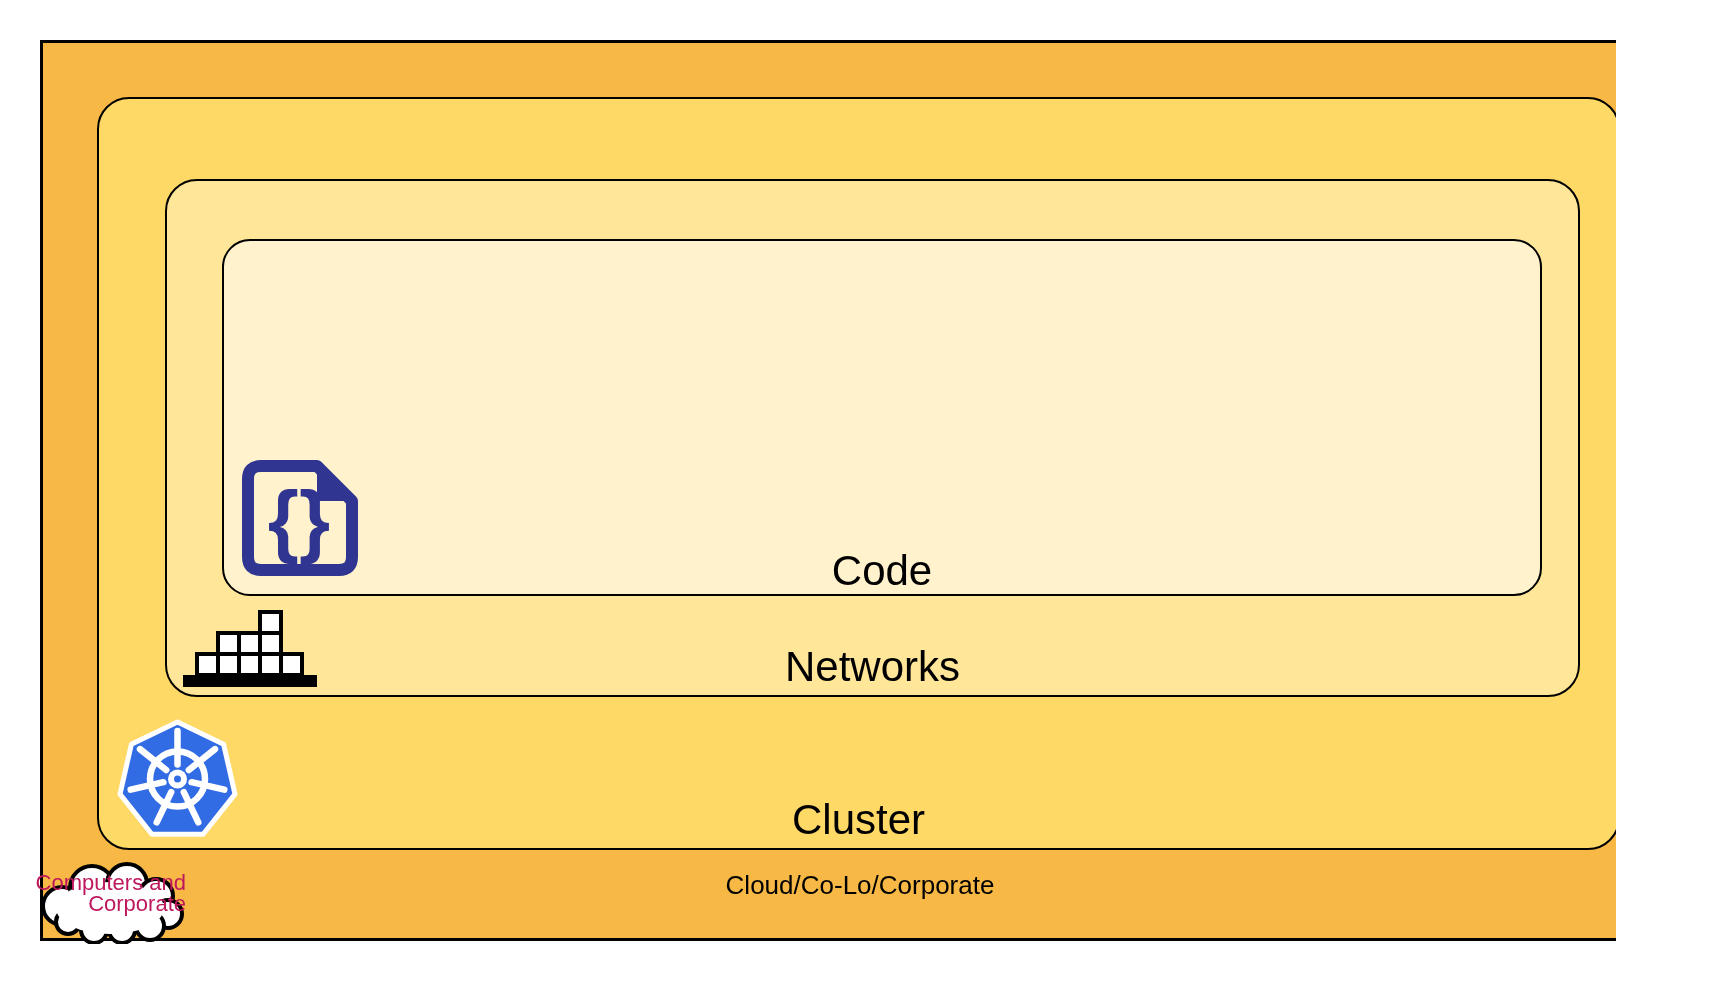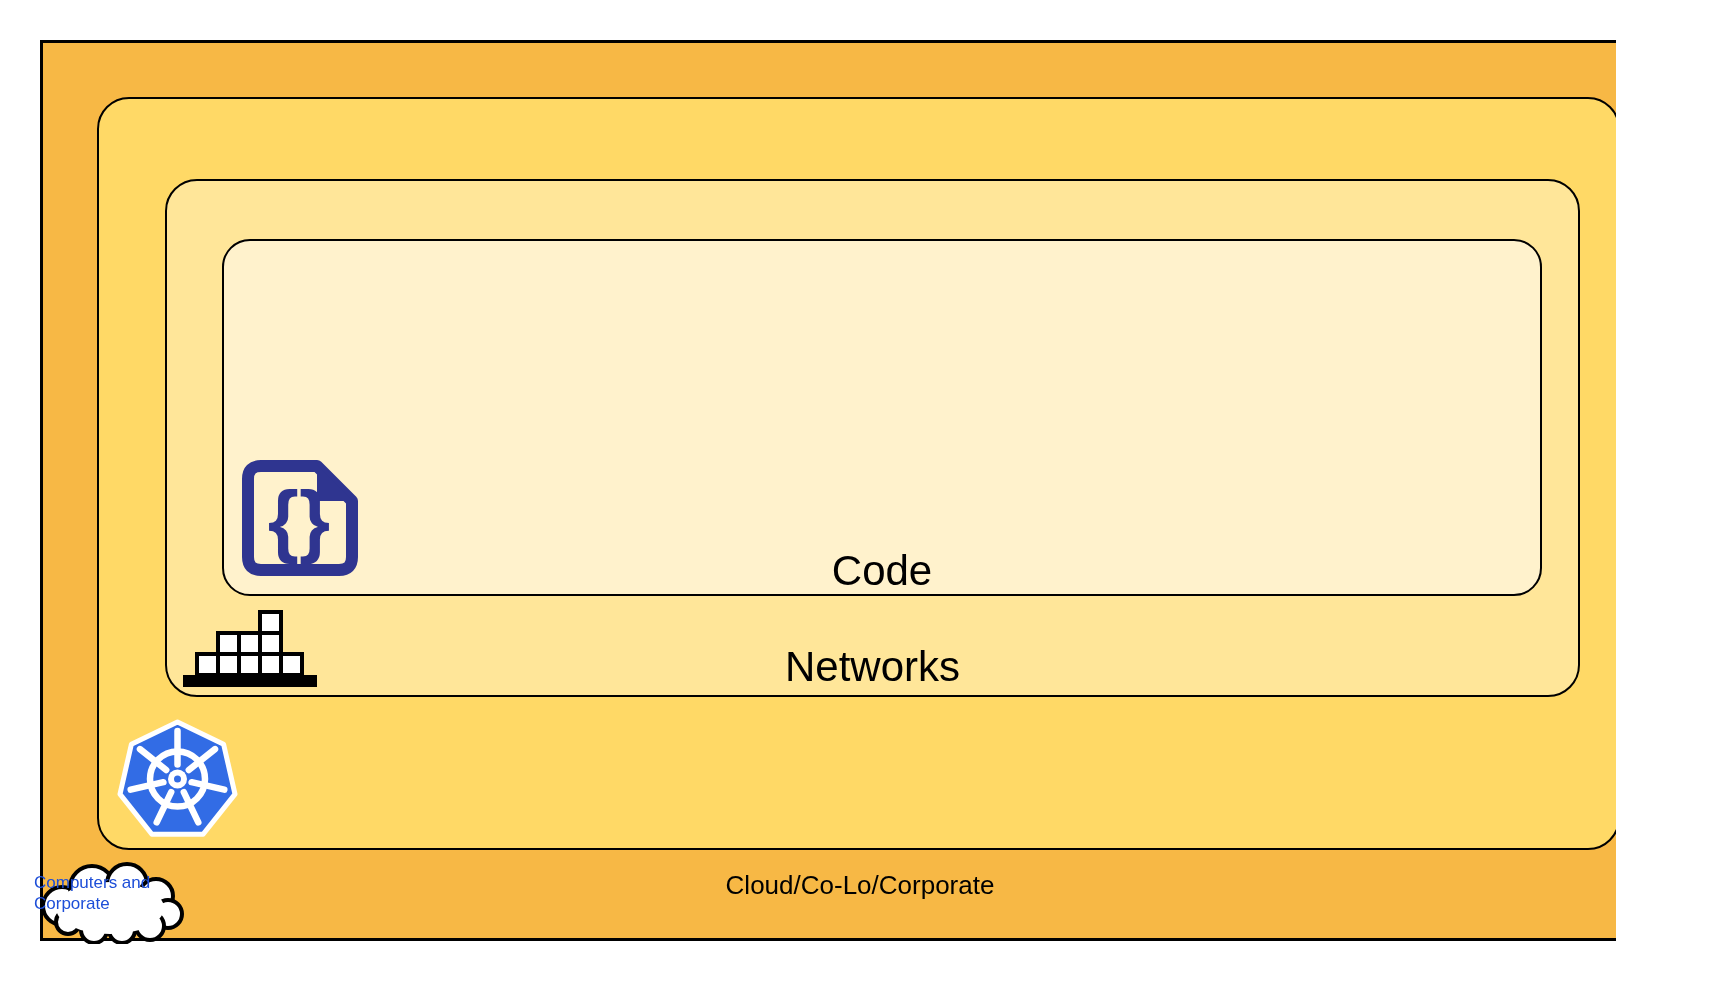--- a/index.html
+++ b/index.html
@@ -41,39 +41,40 @@
   .label-cluster    { left: 97px;  width: 1523px; top: 796px; }
   .label-datacenter { left: 40px;  width: 1640px; top: 866px; font-size: 26px; line-height: 39px; }
   .icon { position: absolute; }
   .icon-code-file       { left: 237px; top: 458px; width: 123px; height: 120px; }
   .icon-container-stack { left: 183px; top: 594px; width: 134px; height: 93px;  }
   .icon-kubernetes      { left: 115px; top: 717px; width: 125px; height: 121px; }
   .cloud-callout { position: absolute; left: 34px; top: 852px; width: 152px; height: 92px; }
   .cloud-callout svg { position: absolute; left: 0; top: 0; }
   .cloud-text {
     position: absolute; left: 0; top: 20px; width: 152px;
-    text-align: left; font-size: 17px; line-height: 21px; color: #1d4ed8;
+    text-align: right; font-size: 22px; line-height: 21px; color: #be185d;
   }
   .braces-text {
     font-family: "Liberation Sans", sans-serif;
     font-weight: bold;
   }
 </style>
 </head>
 <body>
 
 <div class="stage">
 
   <div class="layer layer-datacenter" style="background-color: rgb(247, 184, 69);"></div>
   <div class="layer layer-cluster" style="background-color: rgb(255, 217, 102);"></div>
   <div class="layer layer-container" style="background-color: rgb(255, 230, 153);"></div>
   <div class="layer layer-code" style="background-color: rgb(255, 242, 204);"></div>
 
   <div class="layer-label label-code">Code</div>
   <div class="layer-label label-container">Networks</div>
+  <div class="layer-label label-cluster">Cluster</div>
   <div class="layer-label label-datacenter">
     <div>Cloud/Co-Lo/Corporate</div>
   </div>
 
   <svg class="icon icon-code-file" viewBox="0 0 123 120" xmlns="http://www.w3.org/2000/svg">
     <path d="M 24 8 H 80 L 115 43 V 99 Q 115 112 102 112 H 24 Q 11 112 11 99 V 21 Q 11 8 24 8 Z" fill="none" stroke-width="12" stroke-linejoin="round" stroke="#2F3590"></path>
     <polygon points="80,7 116,43 80,43" fill="#2F3590"></polygon>
     <text class="braces-text" x="62" y="89" font-size="80" text-anchor="middle" fill="#2F3590">{}</text>
   </svg>
 

